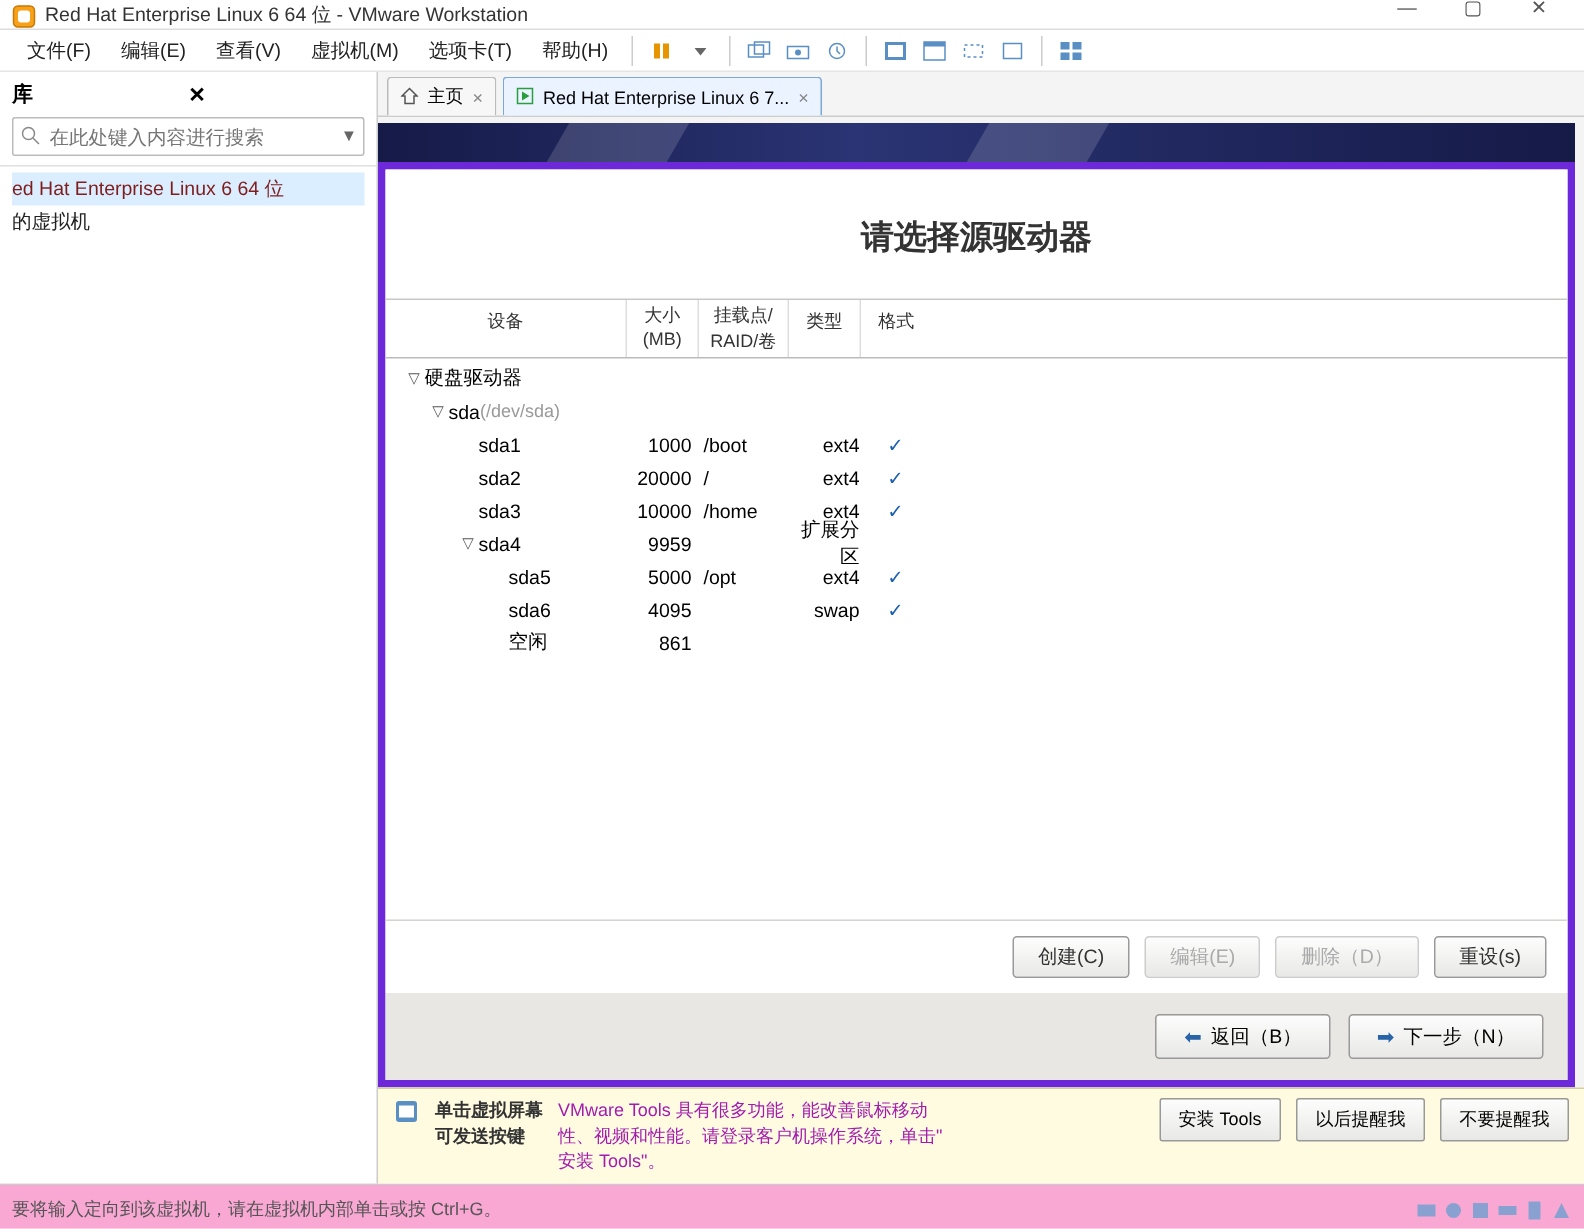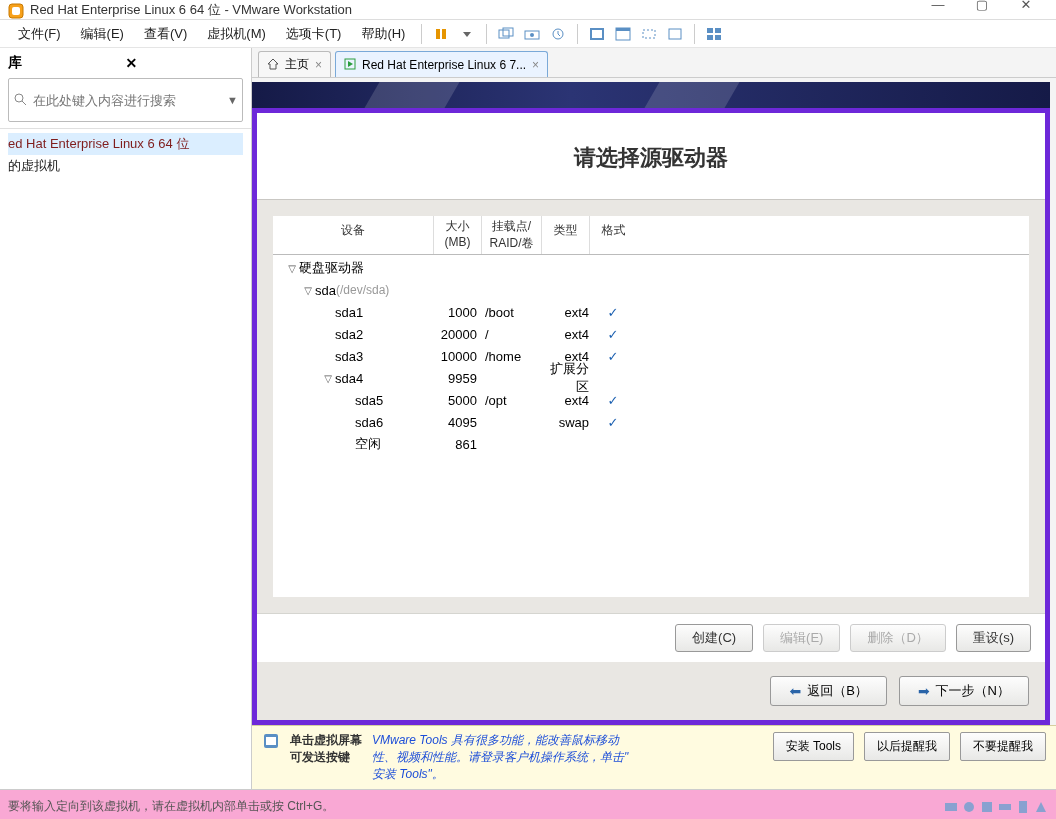--- a/index.html
+++ b/index.html
@@ -18,21 +18,21 @@
 .toolbar-sep { width: 1px; height: 20px; background: #ccc; margin: 0 6px; }
 .menubar .ticon { width: 20px; height: 20px; margin: 0 3px; display: flex; align-items: center; justify-content: center; }
 .menubar svg { display: block; }
 
 
 .main { display: flex; height: 741px; }
 .sidebar { width: 252px; background: #fff; border-right: 1px solid #ccc; display: flex; flex-direction: column; }
 .sidebar .hdr { display: flex; align-items: center; padding: 6px 8px; font-weight: bold; font-size: 14px; }
 .sidebar .hdr span { flex: 1; }
 .sidebar .hdr .close { font-family: Arial; cursor: default; }
-.sidebar .search { margin: 0 8px 6px 8px; border: 1px solid #bbb; border-radius: 2px; display: flex; align-items: center; padding: 2px 4px; height: 44px; background:#fff;}
+.sidebar .search { margin: 0 8px 6px 8px; border: 1px solid #bbb; border-radius: 2px; display: flex; align-items: center; padding: 2px 4px; height: 26px; background:#fff;}
 .sidebar .search .sicon { width: 16px; height: 16px; margin-right: 4px; }
 .sidebar .search input { border: none; outline: none; flex: 1; font-size: 13px; color: #888; background: transparent; }
 .sidebar .search .chev { color: #666; font-size: 11px; }
 .sidebar .tree { padding: 4px 8px; font-size: 13px; line-height: 22px; flex:1; border-top:1px solid #e0e0e0;}
 .sidebar .tree .row1 { color: #222; padding-left: 0; }
 .sidebar .tree .row-sel { background: #dbeeff; color: #7f1d1d; }
 
 .content { flex: 1; display: flex; flex-direction: column; background: #f4f4f4; }
 
 
@@ -46,21 +46,21 @@
 
 .banner { height: 26px; background: linear-gradient(90deg,#151a47,#2b3474 40%,#151a47); position: relative; margin: 4px 6px 0 0;}
 .banner::before, .banner::after { content:""; position:absolute; top:0; height:100%; width:80px; background: rgba(255,255,255,0.15); transform: skewX(-30deg);}
 .banner::before { left: 120px; }
 .banner::after { left: 400px; }
 
 .installer { margin: 0 6px 0 0; background: #e9e7e3; border: 5px solid #6d28d9; flex: 1; display: flex; flex-direction: column; }
 
 .ins-title { text-align: center; font-size: 22px; font-weight: bold; padding: 30px 0 26px 0; background: #fff; border-bottom: 1px solid #c9c7c3; color:#333;}
 
-.part-table { flex: 1; background: #fff; margin: 16px; padding: 0; overflow:auto;}
+.part-table { flex: 1; background: #fff; margin: 0; padding: 0; overflow:auto;}
 .pt-head { display: flex; border-bottom: 1px solid #bbb; font-size: 12px; color:#333; }
 .pt-head .c1 { width: 160px; text-align: center; padding: 6px 0;}
 .pt-head .c2 { width: 48px; text-align: center; padding: 2px 4px; border-left:1px solid #ddd;}
 .pt-head .c3 { width: 60px; text-align: center; padding: 2px 4px; border-left:1px solid #ddd;}
 .pt-head .c4 { width: 48px; text-align: center; padding: 6px 0; border-left:1px solid #ddd;}
 .pt-head .c5 { width: 48px; text-align: center; padding: 6px 0; border-left:1px solid #ddd;}
 
 .pt-body { padding: 2px 0 8px 0; font-size: 13px; }
 .pt-row { display: flex; align-items: center; height: 22px; }
 .pt-row .dev { display:flex; align-items:center;}
@@ -81,21 +81,21 @@
 .btn.disabled { color: #aaa; border-color:#ccc;}
 
 .navbtns { display: flex; justify-content: flex-end; gap: 12px; padding: 14px 16px; background: #e9e7e3; }
 .navbtn { display: flex; align-items: center; gap: 6px; border: 1px solid #999; background: linear-gradient(#fdfdfd,#e8e8e6); padding: 5px 18px; font-size: 13px; border-radius: 3px; cursor: default;}
 .navbtn .arrow { font-size: 14px; color: #2a64a8; }
 
 
 .hintbar { background: #fffbe0; border-top: 1px solid #d5cfa0; display: flex; align-items: flex-start; padding: 6px 10px; gap: 10px; }
 .hintbar .hicon { width:18px; height:18px; }
 .hintbar .htext1 { font-weight: bold; font-size:12px; color:#333; white-space:pre-line;}
-.hintbar .htext2 { font-size: 12px; color:#1d4ed8; flex:1; white-space:pre-line;font-style:italic;}
+.hintbar .htext2 { font-size: 12px; color:#a21caf; flex:1; white-space:pre-line;}
 .hintbar .hbtn { border: 1px solid #999; background: linear-gradient(#fdfdfd,#e8e8e6); padding: 5px 12px; font-size: 12px; border-radius: 2px; cursor: default; }
 
 
 .statusbar { height: 34px; background: #f9a8d4; border-top: 1px solid #ccc; display: flex; align-items: center; padding: 0 8px; font-size: 12px; color: #555; }
 .statusbar .left { flex: 1; }
 .statusbar .sicon { width: 14px; height: 14px; margin-left: 4px; opacity: .8; }
 </style>
 </head>
 <body>
 

